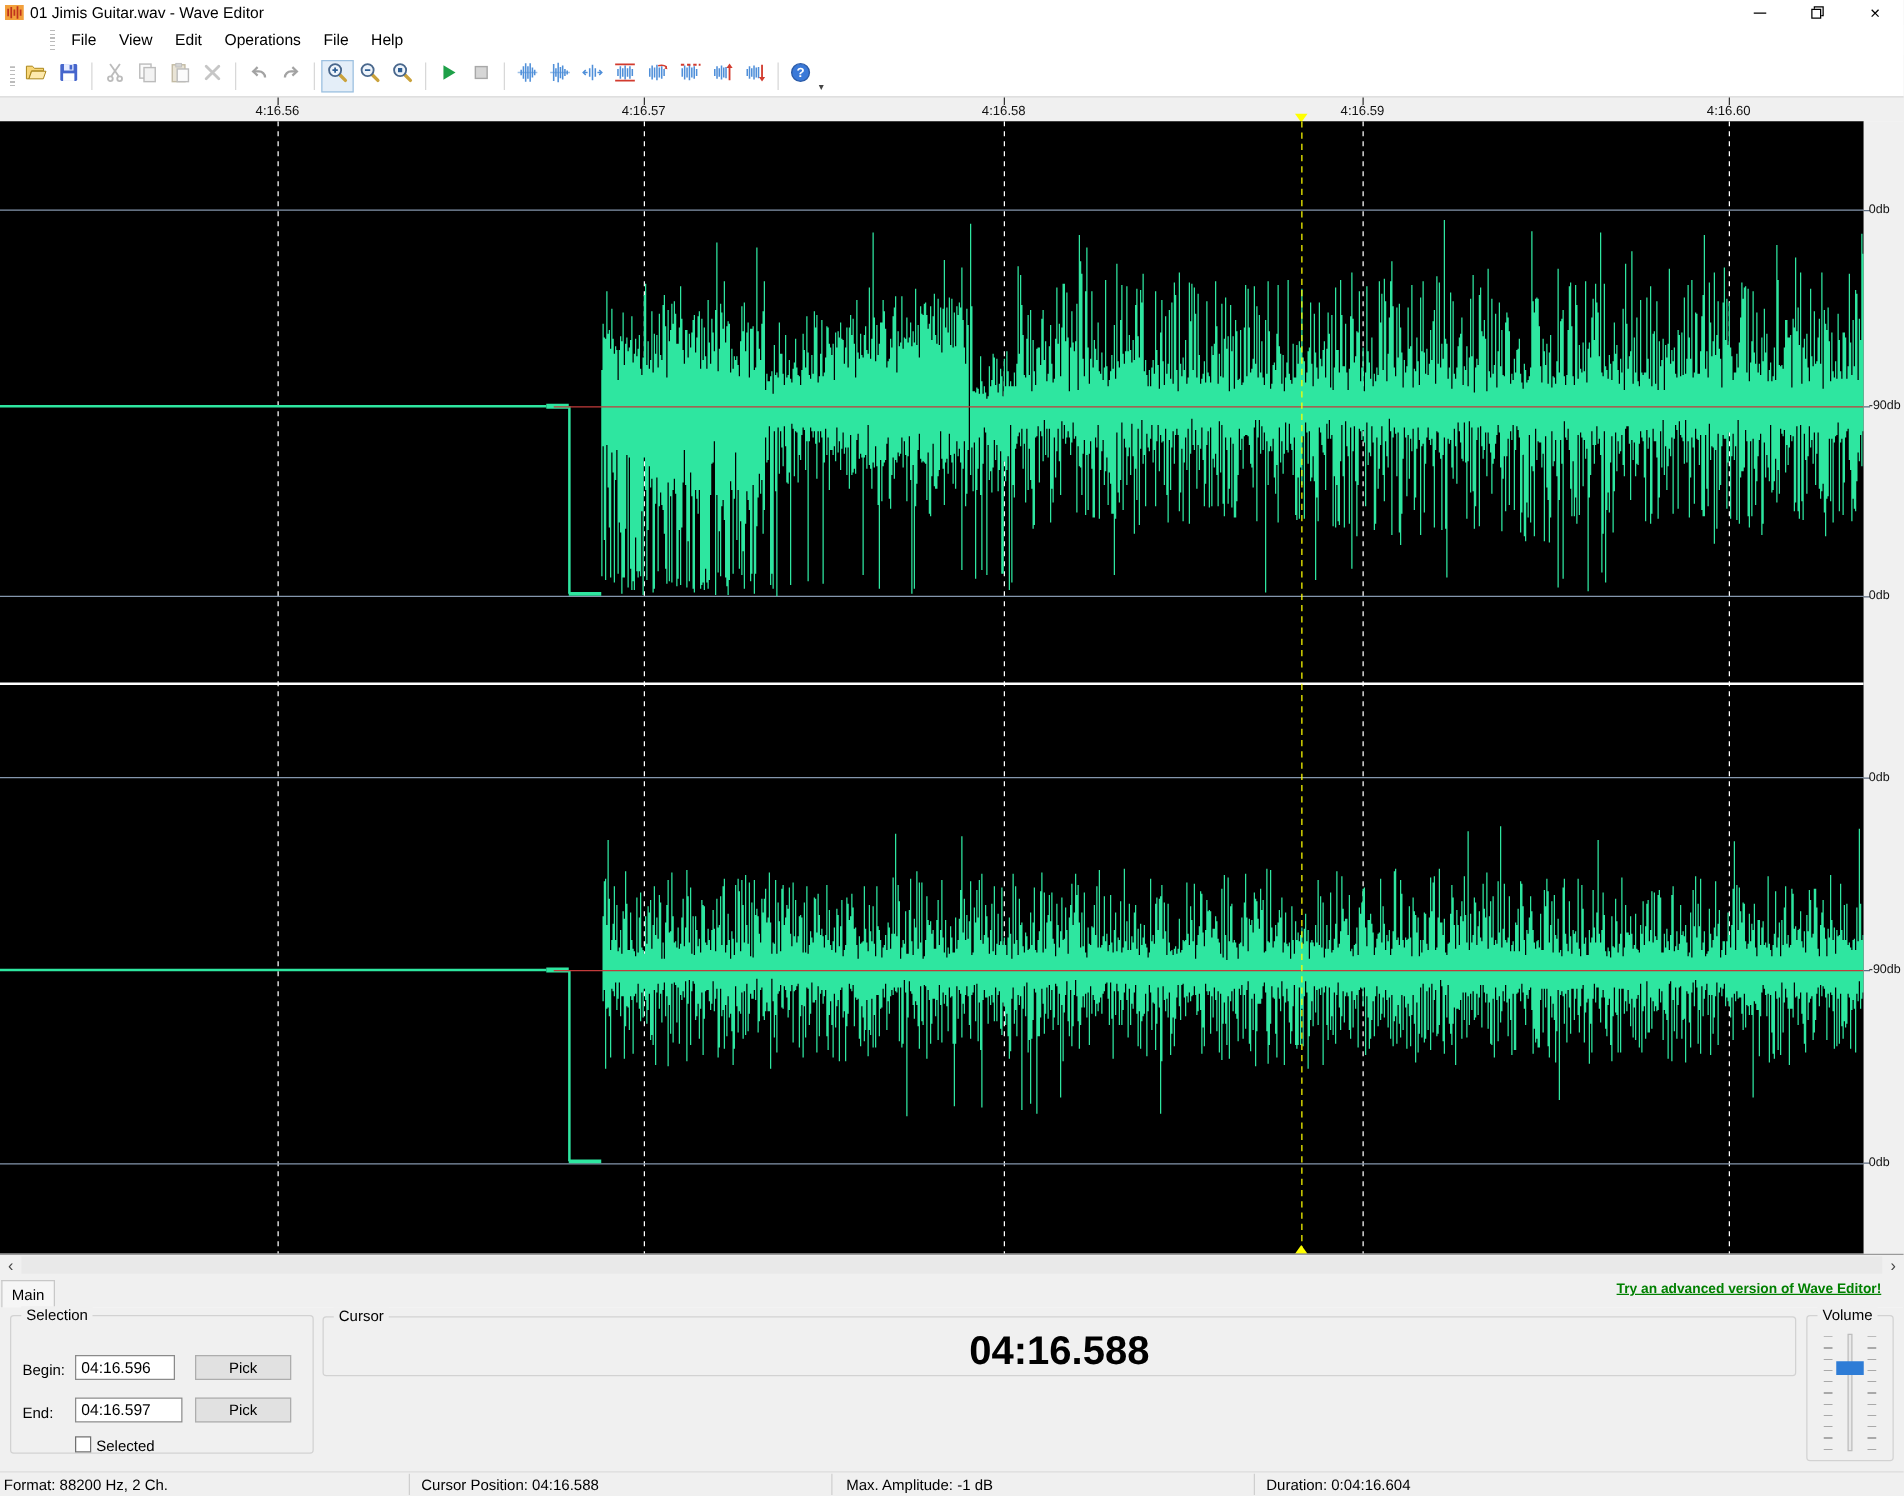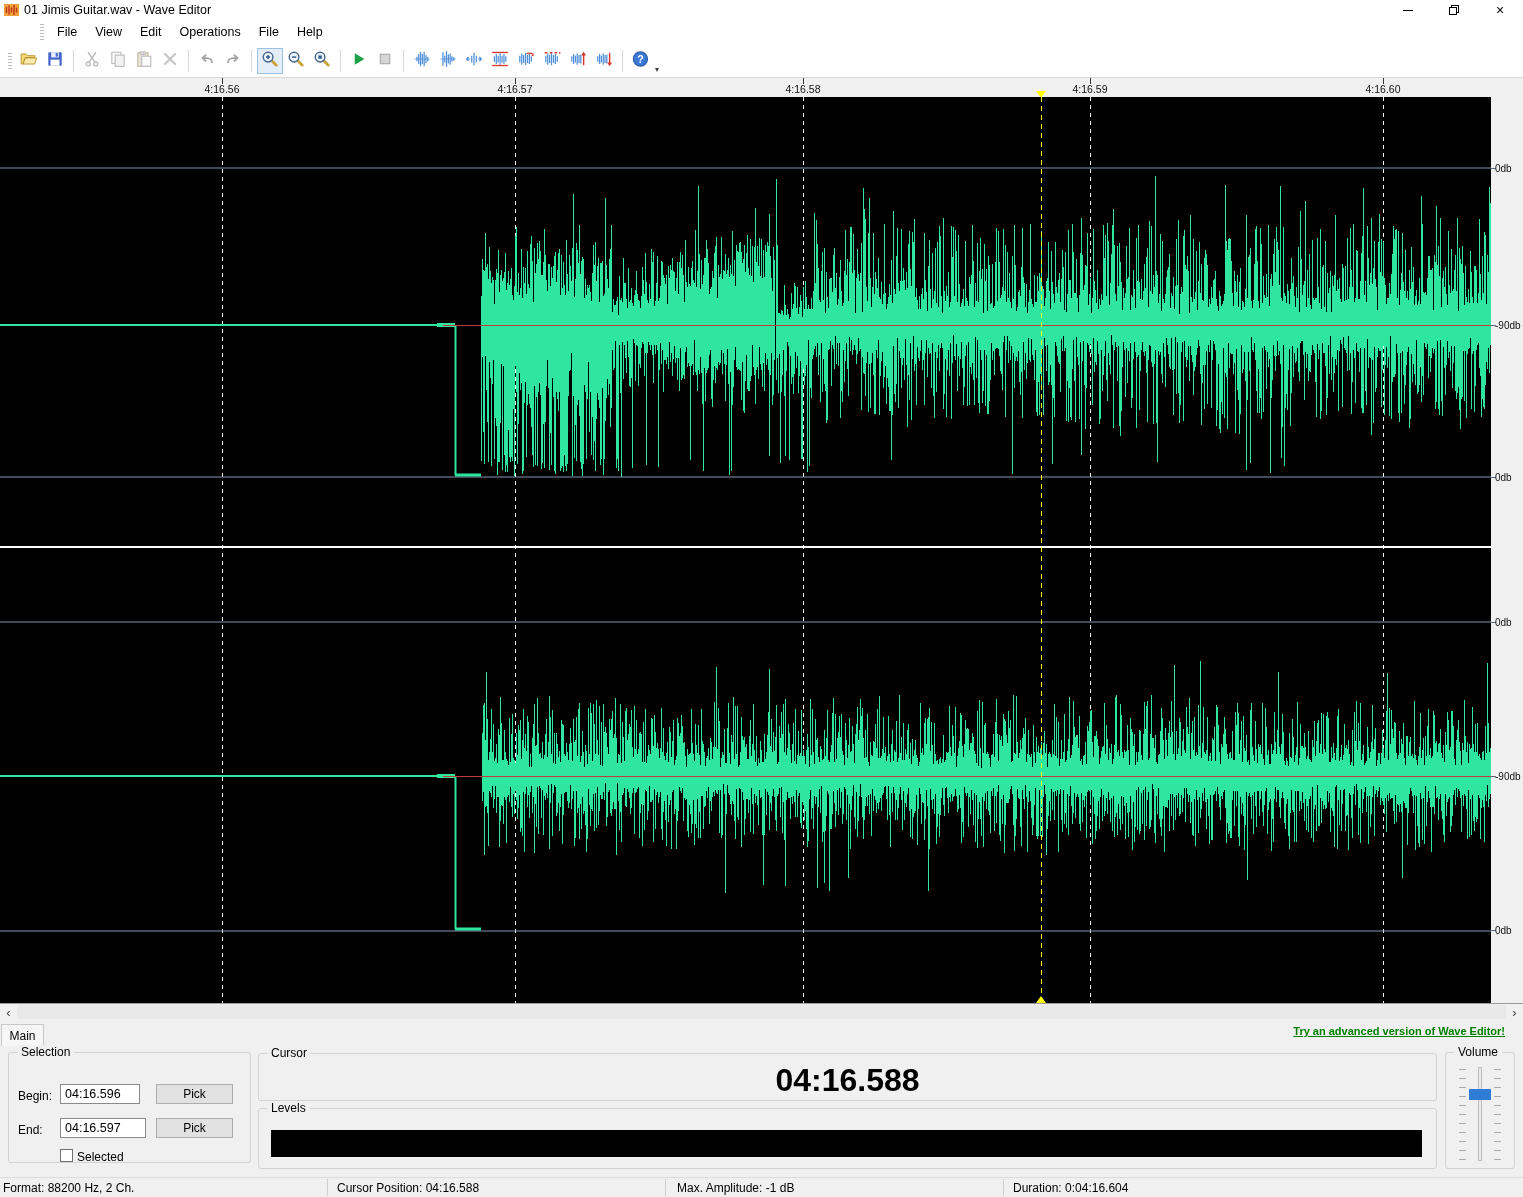--- a/index.html
+++ b/index.html
@@ -414,24 +414,20 @@
       <div class="btn" style="left:147px; top:65px; width:77px;">Pick</div>
       <div class="cb" style="left:51px; top:96px;"></div>
       <span class="flabel" style="left:68px; top:97px;">Selected</span>
     </div>
 
     <div class="groupbox" style="left:258px; top:7px; width:1179px; height:48px;">
       <span class="grouplabel">Cursor</span>
       <div class="bigtime">04:16.588</div>
     </div>
 
-    <div class="groupbox" style="left:258px; top:62px; width:1179px; height:61px;">
-      <span class="grouplabel">Levels</span>
-      <div class="levelbar"></div>
-    </div>
 
     <div class="groupbox" style="left:1445px; top:6px; width:70px; height:117px;">
       <span class="grouplabel">Volume</span>
       <div class="vticks l"></div>
       <div class="vticks r"></div>
       <div class="vgroove"></div>
       <div class="vhandle"></div>
     </div>
 
   </div>

